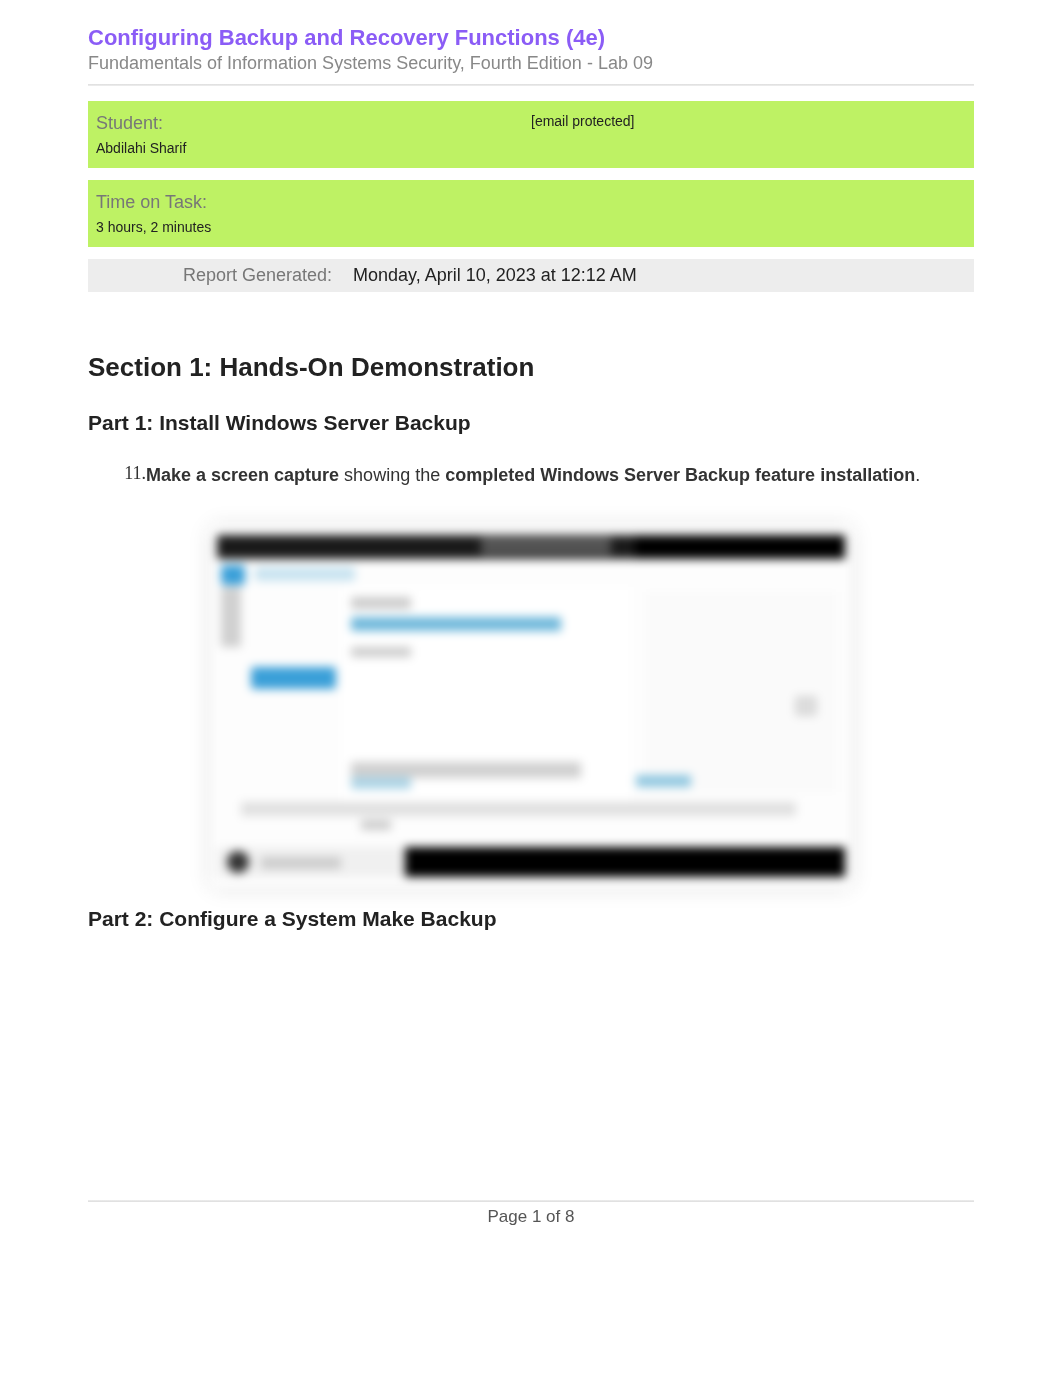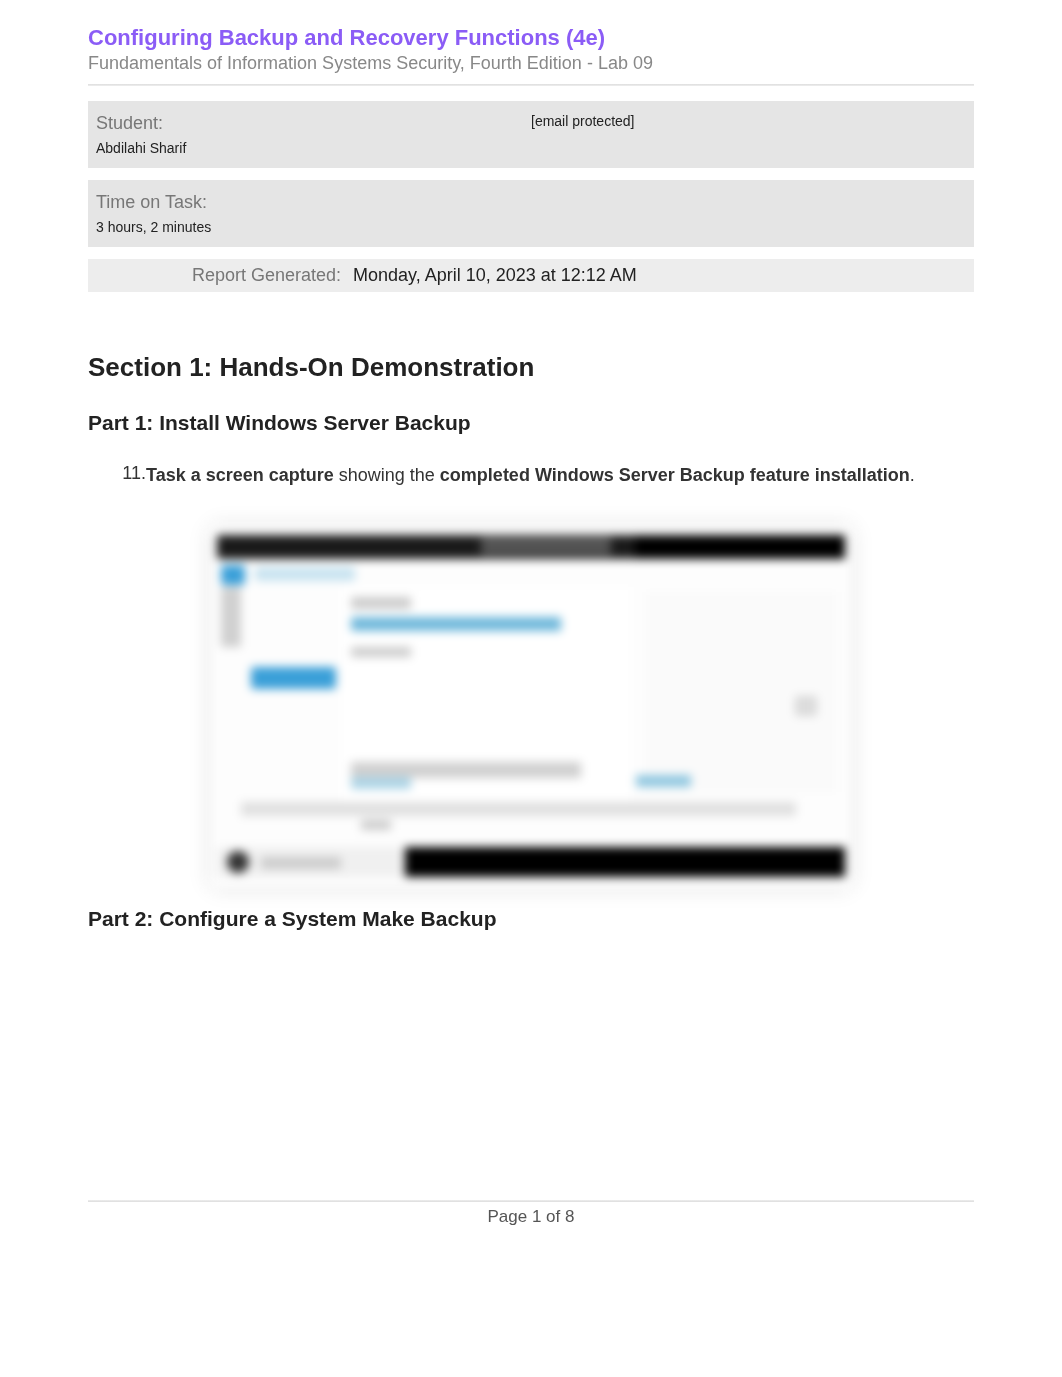--- a/index.html
+++ b/index.html
@@ -28,21 +28,21 @@
       font-size: 18px;
       color: #888;
       margin-bottom: 10px;
     }
     .header-divider {
       height: 2px;
       background: linear-gradient(to bottom, #ddd, #eee);
       margin-bottom: 15px;
     }
     .info-box {
-      background: #e5e5e5;
+      background: #bef264;
       padding: 12px 8px;
       margin-bottom: 12px;
       display: flex;
     }
     .info-col {
       flex: 1;
     }
     .info-label {
       font-size: 18px;
       color: #777;
@@ -56,21 +56,21 @@
       background: #ededed;
       padding: 6px 8px;
       display: flex;
       margin-bottom: 60px;
     }
     .report-generated-label {
       font-size: 18px;
       color: #777;
       text-align: right;
       width: 257px;
-      padding-right: 12px;
+      padding-right: 21px;
     }
     .report-generated-value {
       font-size: 18px;
       color: #222;
     }
     .section-title {
       font-size: 26px;
       font-weight: bold;
       color: #222;
       margin-bottom: 28px;
@@ -86,20 +86,21 @@
       margin-bottom: 40px;
       padding-left: 22px;
     }
     .instruction-num {
       font-size: 18px;
       color: #333;
       width: 36px;
       flex-shrink: 0;
       text-align: right;
       padding-right: 0;
+      font-family: Liberation Serif, serif;
     }
     .instruction-text {
       font-size: 18px;
       color: #333;
       line-height: 1.35;
     }
     .instruction-text .bold {
       font-weight: bold;
     }
     .screenshot-container {
@@ -239,21 +240,21 @@
     <div class="report-generated-label">Report Generated:</div>
     <div class="report-generated-value">Monday, April 10, 2023 at 12:12 AM</div>
   </div>
 
   <div class="section-title">Section 1: Hands-On Demonstration</div>
   <div class="part-title">Part 1: Install Windows Server Backup</div>
 
   <div class="instruction-row">
     <div class="instruction-num">11.</div>
     <div class="instruction-text">
-      <span class="bold">Task a screen capture</span><span> showing the </span><span class="bold">completed Windows Server Backup feature installation</span><span>.</span>
+      <span class="bold">Make a screen capture</span><span> showing the </span><span class="bold">completed Windows Server Backup feature installation</span><span>.</span>
     </div>
   </div>
 
   <div class="screenshot-container">
     <div class="screenshot">
       <div class="ss-titlebar"></div>
       <div class="ss-titlebar-mid"></div>
       <div class="ss-titlebar-right"></div>
       <div class="ss-tab"></div>
       <div class="ss-tab-label"></div>

